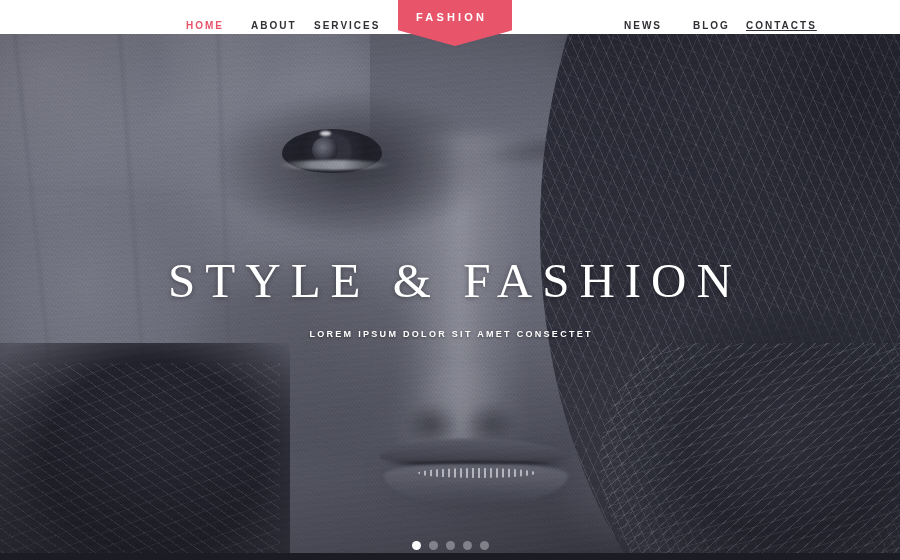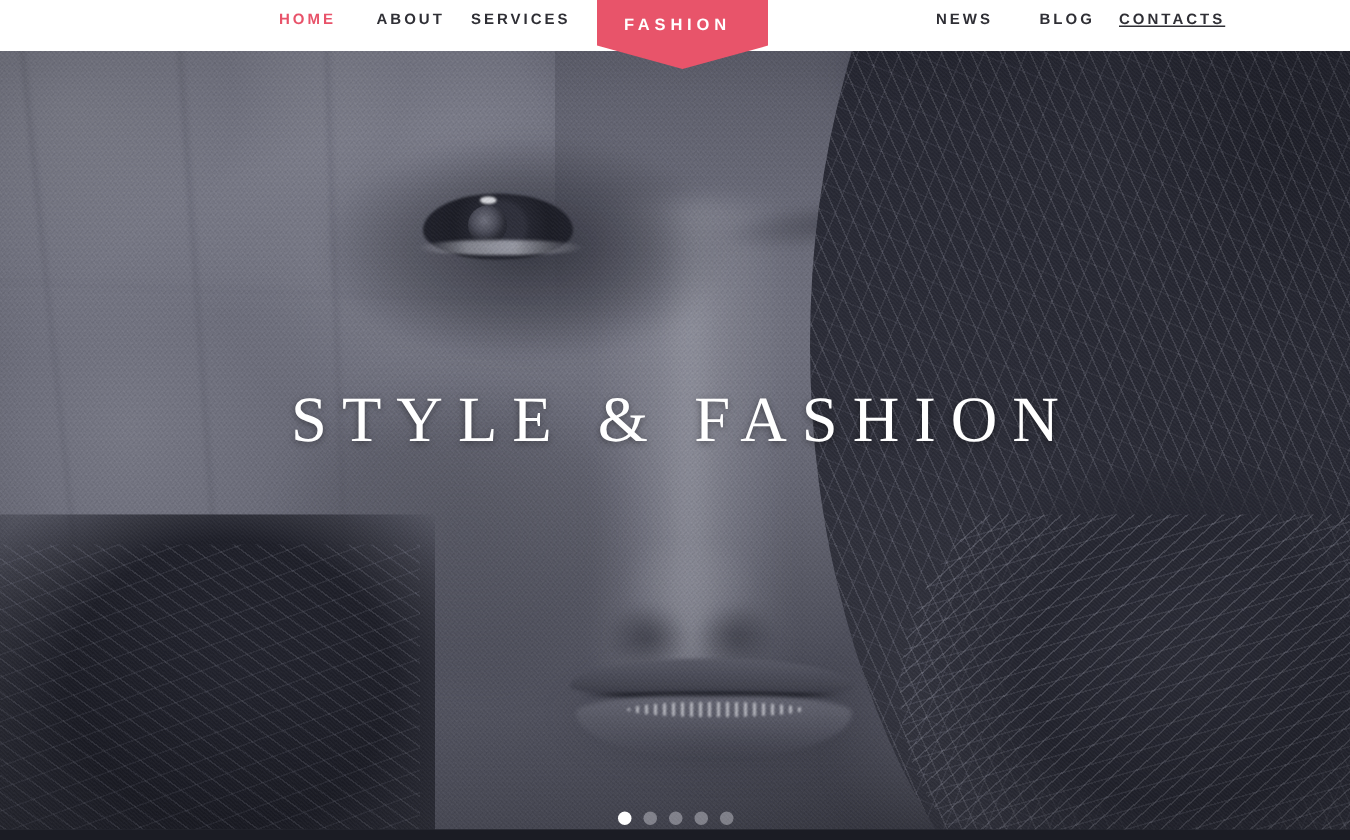--- a/index.html
+++ b/index.html
@@ -28,21 +28,21 @@
     z-index: 40;
   }
   .nav {
     position: absolute;
     top: 0; left: 0;
     width: 900px;
     height: 34px;
   }
   .nav-item {
     position: absolute;
-    top: 8px;
+    top: 20px;
     font-family: "Liberation Sans", sans-serif;
     font-size: 10px;
     font-weight: 700;
     letter-spacing: 2.0px;
     color: #2f2f35;
     text-transform: uppercase;
     white-space: nowrap;
     cursor: pointer;
     line-height: 11px;
     padding-left: 40px;
@@ -381,21 +381,21 @@
   .caption {
     position: absolute;
     left: 0;
     top: 222px;
     width: 900px;
     text-align: center;
     z-index: 20;
   }
   .hero-title {
     font-family: "Liberation Serif", serif;
-    font-size: 43px;
+    font-size: 49px;
     font-weight: 400;
     letter-spacing: 10px;
     text-indent: 10px;
     color: #ffffff;
     text-transform: uppercase;
     line-height: 50px;
     text-shadow: 0 1px 5px rgba(0,0,0,.40);
     white-space: nowrap;
   }
   .hero-sub {
@@ -476,20 +476,21 @@
       <div class="ph-hair-left"></div>
       <div class="ph-hair-left-strands"></div>
       <div class="ph-texture"></div>
       <div class="ph-cool"></div>
       <div class="ph-vignette"></div>
       <div class="ph-grain"></div>
     </div>
 
     <div class="caption">
       <div class="hero-title">STYLE &amp; FASHION</div>
+      <div class="hero-sub">LOREM IPSUM DOLOR SIT AMET CONSECTET</div>
     </div>
 
     <div class="dots">
       <span class="dot active"></span>
       <span class="dot"></span>
       <span class="dot"></span>
       <span class="dot"></span>
       <span class="dot"></span>
     </div>
   </div>

